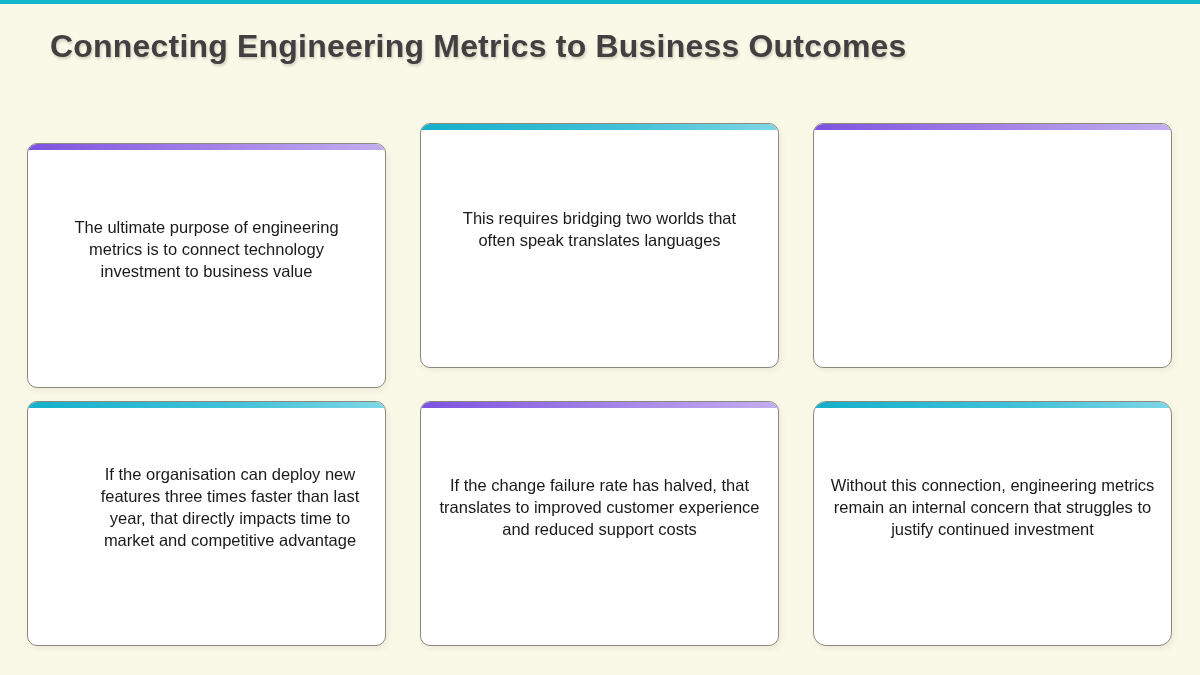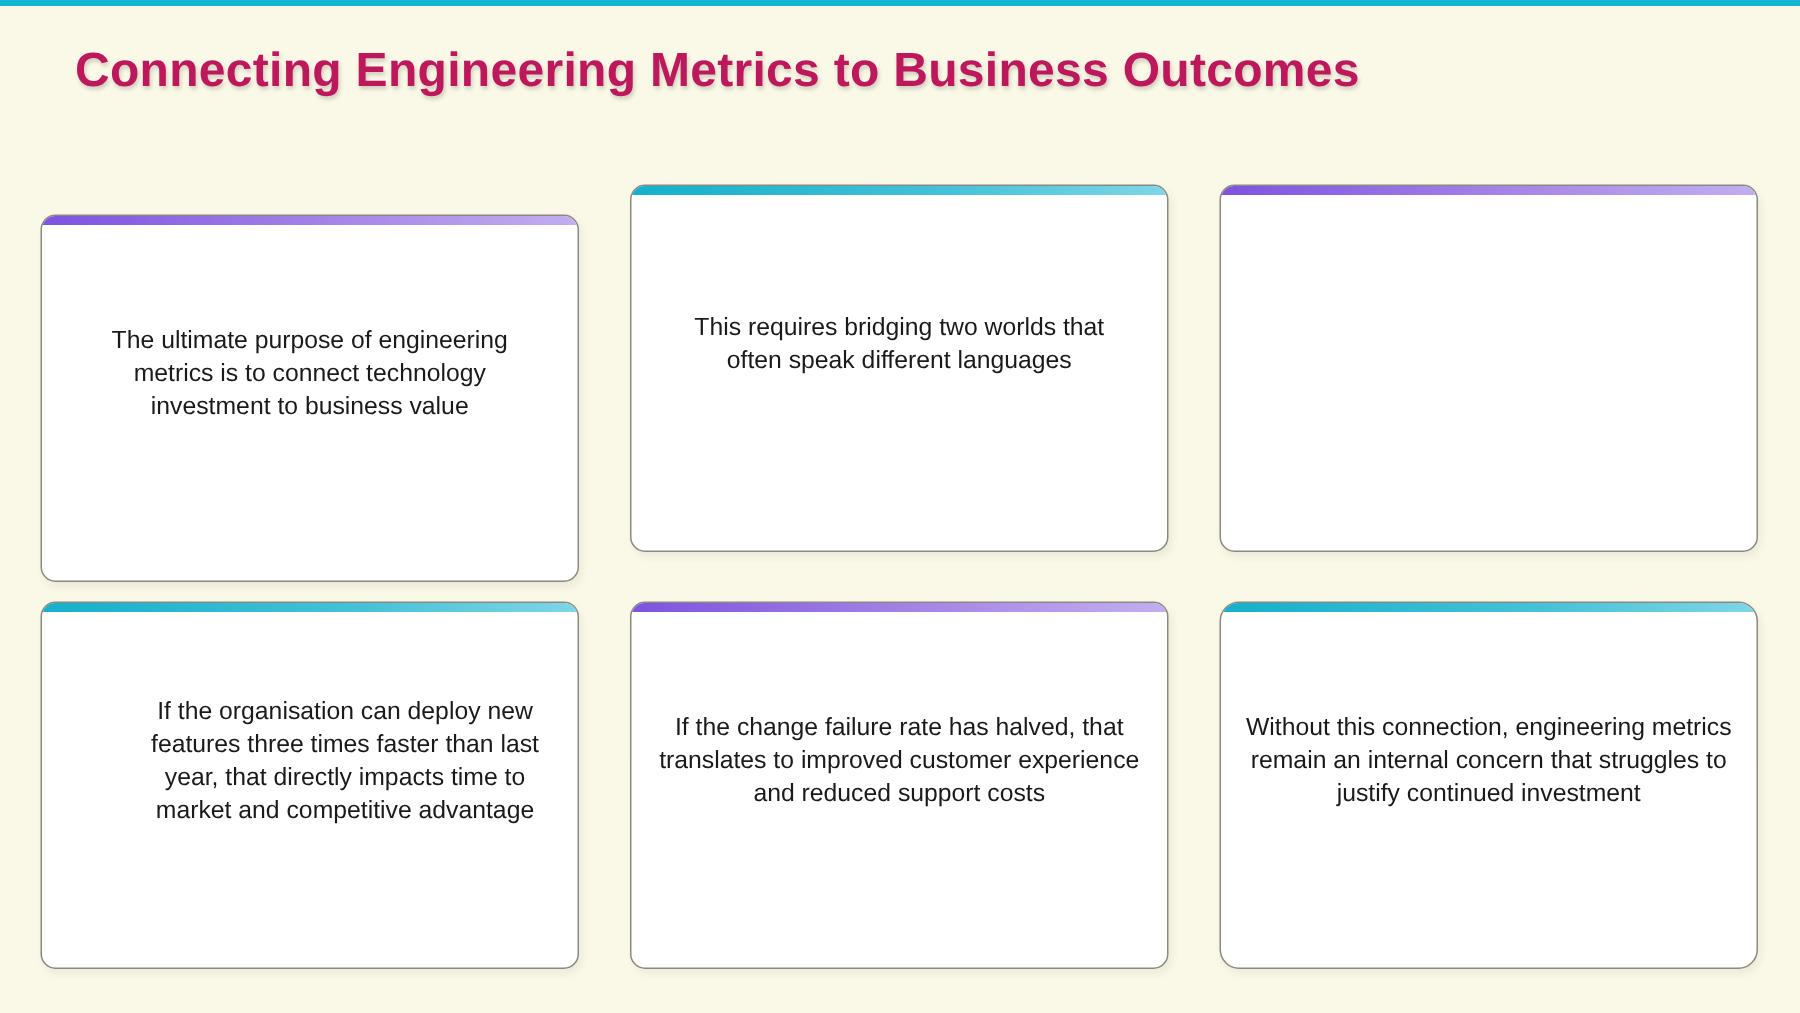--- a/index.html
+++ b/index.html
@@ -5,21 +5,21 @@
   html, body { margin: 0; padding: 0; }
   body {
     width: 1200px; height: 675px; overflow: hidden;
     background: #faf8e6;
     font-family: "Liberation Sans", sans-serif;
     position: relative;
   }
   .topbar { position: absolute; left: 0; top: 0; width: 1200px; height: 4px; background: #13b5cf; }
   .title {
     position: absolute; left: 50px; top: 28px;
-    font-size: 32px; font-weight: bold; color: #be185d;
+    font-size: 32px; font-weight: bold; color: #404040;
     letter-spacing: 0.2px;
     text-shadow: 1px 2px 3px rgba(0,0,0,0.18);
   }
   .card {
     position: absolute; width: 359px; height: 245px;
     background: #fff; border: 1px solid #8a8a80; border-radius: 10px;
     box-shadow: 2px 3px 6px rgba(0,0,0,0.06);
     overflow: hidden; box-sizing: border-box;
   }
   .card .bar { position: absolute; left: 0; top: 0; right: 0; height: 6px; }
@@ -37,21 +37,21 @@
 
 <div class="topbar"></div>
 <div class="title">Connecting Engineering Metrics to Business Outcomes</div>
 
 <div class="card" style="left:27px; top:123px;margin-top:20px;">
   <div class="bar purple"></div>
   <div class="text" style="padding-left:14px;padding-right:14px;">The ultimate purpose of engineering metrics is to connect technology investment to business value</div>
 </div>
 <div class="card" style="left:420px; top:123px;">
   <div class="bar teal"></div>
-  <div class="text" style="padding-left:14px;padding-right:14px;">This requires bridging two worlds that often speak different languages</div>
+  <div class="text" style="padding-left:14px;padding-right:14px;">This requires bridging two worlds that often speak translates languages</div>
 </div>
 <div class="card" style="left:813px; top:123px;">
   <div class="bar purple"></div>
 </div>
 
 <div class="card" style="left:27px; top:401px;">
   <div class="bar teal"></div>
   <div class="text" style="left:12px;right:12px;margin-left:47px;">If the organisation can deploy new features three times faster than last year, that directly impacts time to market and competitive advantage</div>
 </div>
 <div class="card" style="left:420px; top:401px;padding-left:12px;">

